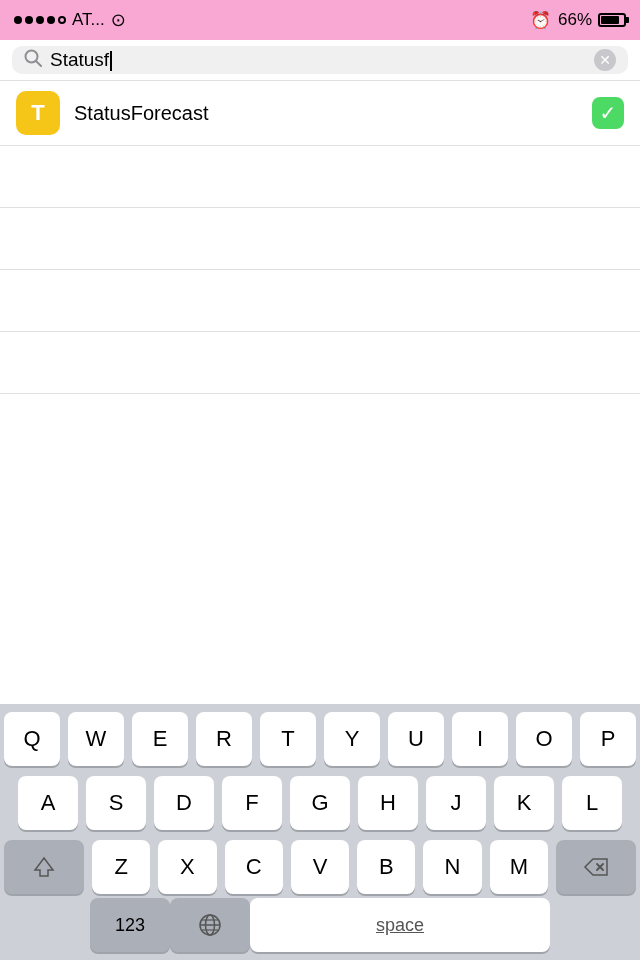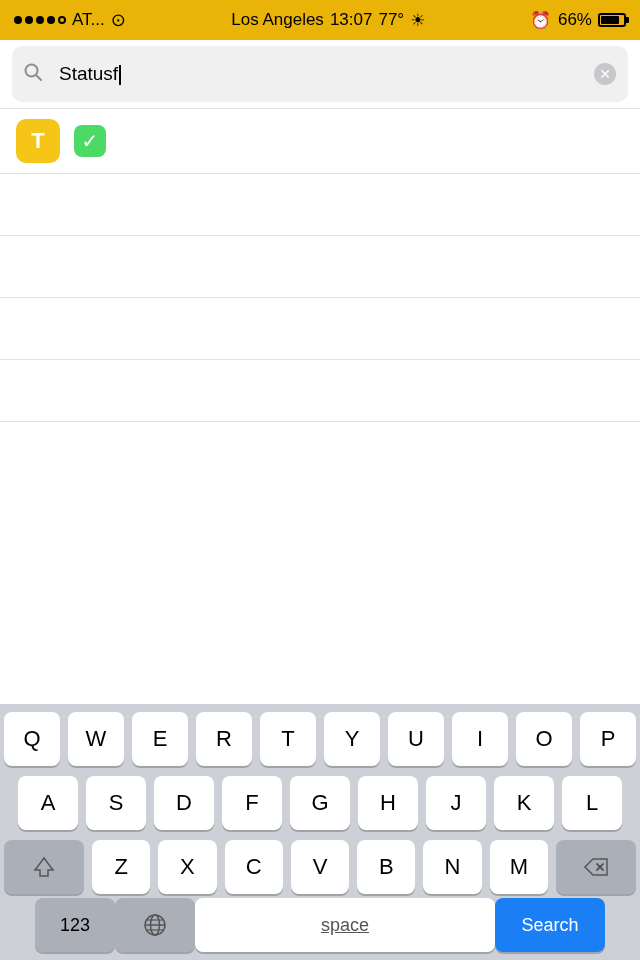--- a/index.html
+++ b/index.html
@@ -9,21 +9,21 @@
       width: 640px;
       height: 960px;
       overflow: hidden;
       font-family: -apple-system, 'Helvetica Neue', Arial, sans-serif;
       background: #fff;
     }
 
     
     .status-bar {
       height: 40px;
-      background: #eab308;
+      background: #f9a8d4;
       display: flex;
       align-items: center;
       justify-content: space-between;
       padding: 0 14px;
       font-size: 18px;
       font-weight: 500;
       text-align: center;
     }
     .status-left {
       display: flex;
@@ -90,25 +90,25 @@
       width: 84%;
       background: #000;
       border-radius: 1px;
     }
 
     
     .search-bar {
       background: #f0f0f0;
       margin: 6px 12px;
       border-radius: 10px;
-      height: 56px;
+      height: 28px;
       display: flex;
       align-items: center;
       padding: 0 12px;
-      gap: 17px;
+      gap: 8px;
     }
     .search-icon-wrap {
       color: #8e8e93;
       font-size: 18px;
     }
     .search-input-display {
       flex: 1;
       font-size: 19px;
       color: #000;
       outline: none;
@@ -292,26 +292,20 @@
     <div class="signal-dots">
       <div class="dot"></div>
       <div class="dot"></div>
       <div class="dot"></div>
       <div class="dot"></div>
       <div class="dot empty"></div>
     </div>
     <span class="carrier">AT...</span>
     <span class="wifi-icon">⊙</span>
   </div>
-  <div class="status-center">
-    <span>Los Angeles</span>
-    <span>13:07</span>
-    <span>77°</span>
-    <span>☀</span>
-  </div>
   <div class="status-right">
     <span>⏰</span>
     <span>66%</span>
     <div class="battery">
       <div class="battery-fill"></div>
     </div>
   </div>
 </div>
 
 <div class="search-bar">
@@ -325,20 +319,21 @@
     <span>Statusf</span><span class="cursor"></span>
   </div>
   <div class="search-clear">✕</div>
 </div>
 
 <div class="results-list">
   <div class="result-item">
     <div class="app-icon" style="background:#f5c518;">
       <span class="app-icon-inner" style="font-weight:bold;font-size:22px;color:#fff;">T</span>
     </div>
+    <span class="result-name">StatusForecast</span>
     <div class="checkmark-badge">✓</div>
   </div>
   <div class="empty-row"></div>
   <div class="empty-row"></div>
   <div class="empty-row"></div>
   <div class="empty-row"></div>
 </div>
 
 <div class="keyboard">
   <div class="keyboard-rows">
@@ -396,15 +391,14 @@
     <div class="key globe-key">
       <svg width="24" height="24" viewBox="0 0 24 24" fill="none">
         <circle cx="12" cy="12" r="10" stroke="#555" stroke-width="1.5"></circle>
         <ellipse cx="12" cy="12" rx="4.5" ry="10" stroke="#555" stroke-width="1.5"></ellipse>
         <line x1="2" y1="12" x2="22" y2="12" stroke="#555" stroke-width="1.5"></line>
         <line x1="4" y1="7" x2="20" y2="7" stroke="#555" stroke-width="1.2"></line>
         <line x1="4" y1="17" x2="20" y2="17" stroke="#555" stroke-width="1.2"></line>
       </svg>
     </div>
     <div class="key space-key">space</div>
-    <div class="key search-key">Search</div>
   </div>
 </div>
 
 </body></html>

